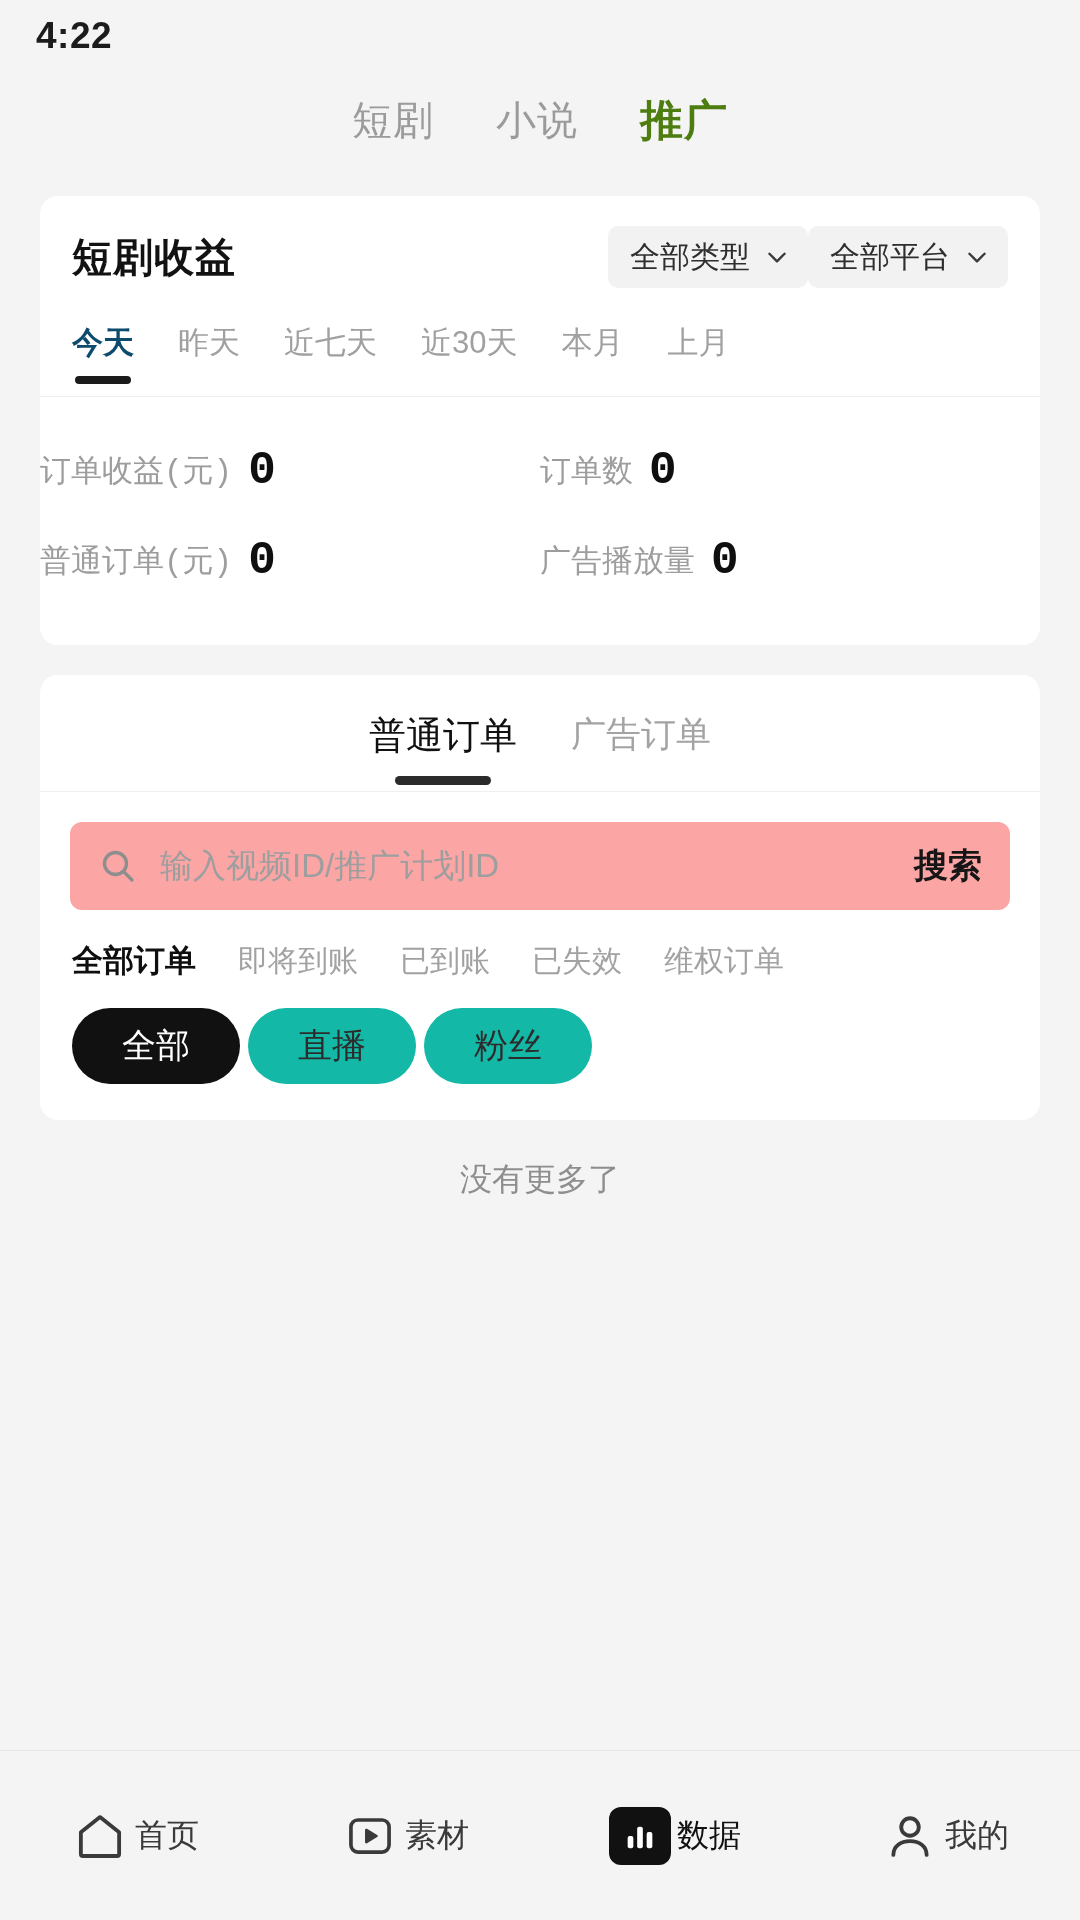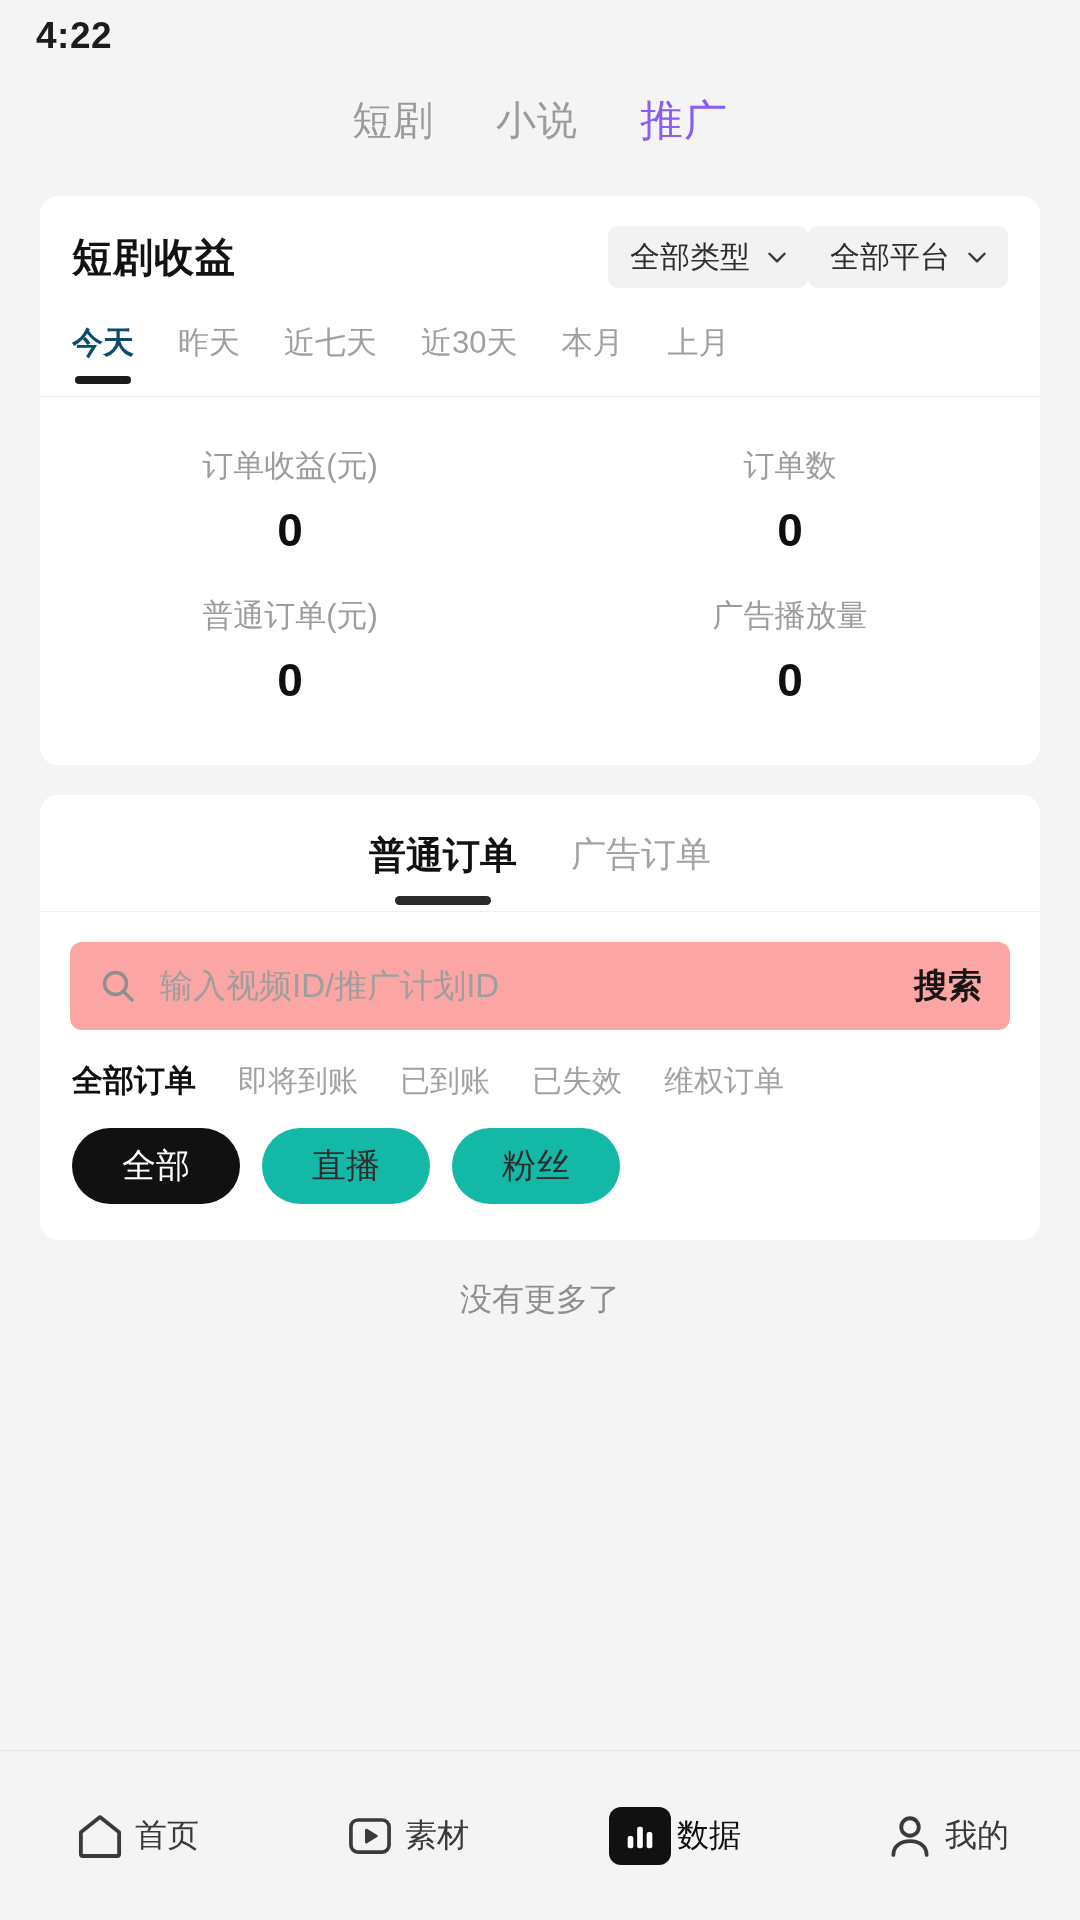--- a/index.html
+++ b/index.html
@@ -44,22 +44,22 @@
     flex: none;
   }
   .top-tab {
     font-size: 40px;
     color: #9b9b9b;
     line-height: 1;
     padding: 6px 8px;
     letter-spacing: 1px;
   }
   .top-tab.active {
-    color: #8b5cf6;
-    font-weight: normal;
+    color: #4d7c0f;
+    font-weight: bold;
     font-size: 43px;
   }
 
   
   .card {
     background: #ffffff;
     border-radius: 18px;
     margin: 0 40px;
     flex: none;
   }
@@ -132,24 +132,24 @@
 
   
   .stats {
     display: grid;
     grid-template-columns: 1fr 1fr;
     row-gap: 10px;
     padding: 34px 0 44px 0;
   }
   .stat {
     display: flex;
-    flex-direction: column;
     align-items: center;
     gap: 16px;
     padding: 14px 0;
+    font-family: Liberation Mono, monospace;
   }
   .stat-label {
     font-size: 31px;
     color: #9d9d9d;
   }
   .stat-value {
     font-size: 46px;
     font-weight: bold;
     color: #0f0f0f;
   }
@@ -165,21 +165,21 @@
     border-bottom: 1px solid #efefef;
   }
   .order-tab {
     position: relative;
     font-size: 35px;
     color: #a3a3a3;
     padding-bottom: 30px;
   }
   .order-tab.active {
     color: #111111;
-    font-weight: bold;
+    font-weight: normal;
     font-size: 37px;
   }
   .order-tab.active::after {
     content: "";
     position: absolute;
     left: 50%;
     transform: translateX(-50%);
     bottom: 6px;
     width: 96px;
     height: 9px;
@@ -231,21 +231,21 @@
     white-space: nowrap;
   }
   .status-tab.active {
     color: #0f0f0f;
     font-weight: bold;
     font-size: 31px;
   }
 
   .chips {
     display: flex;
-    gap: 22px;
+    gap: 8px;
     padding: 26px 32px 36px 32px;
   }
   .chip {
     background: #14b8a6;
     color: #2c2c2c;
     border-radius: 40px;
     height: 76px;
     min-width: 168px;
     display: flex;
     align-items: center;

